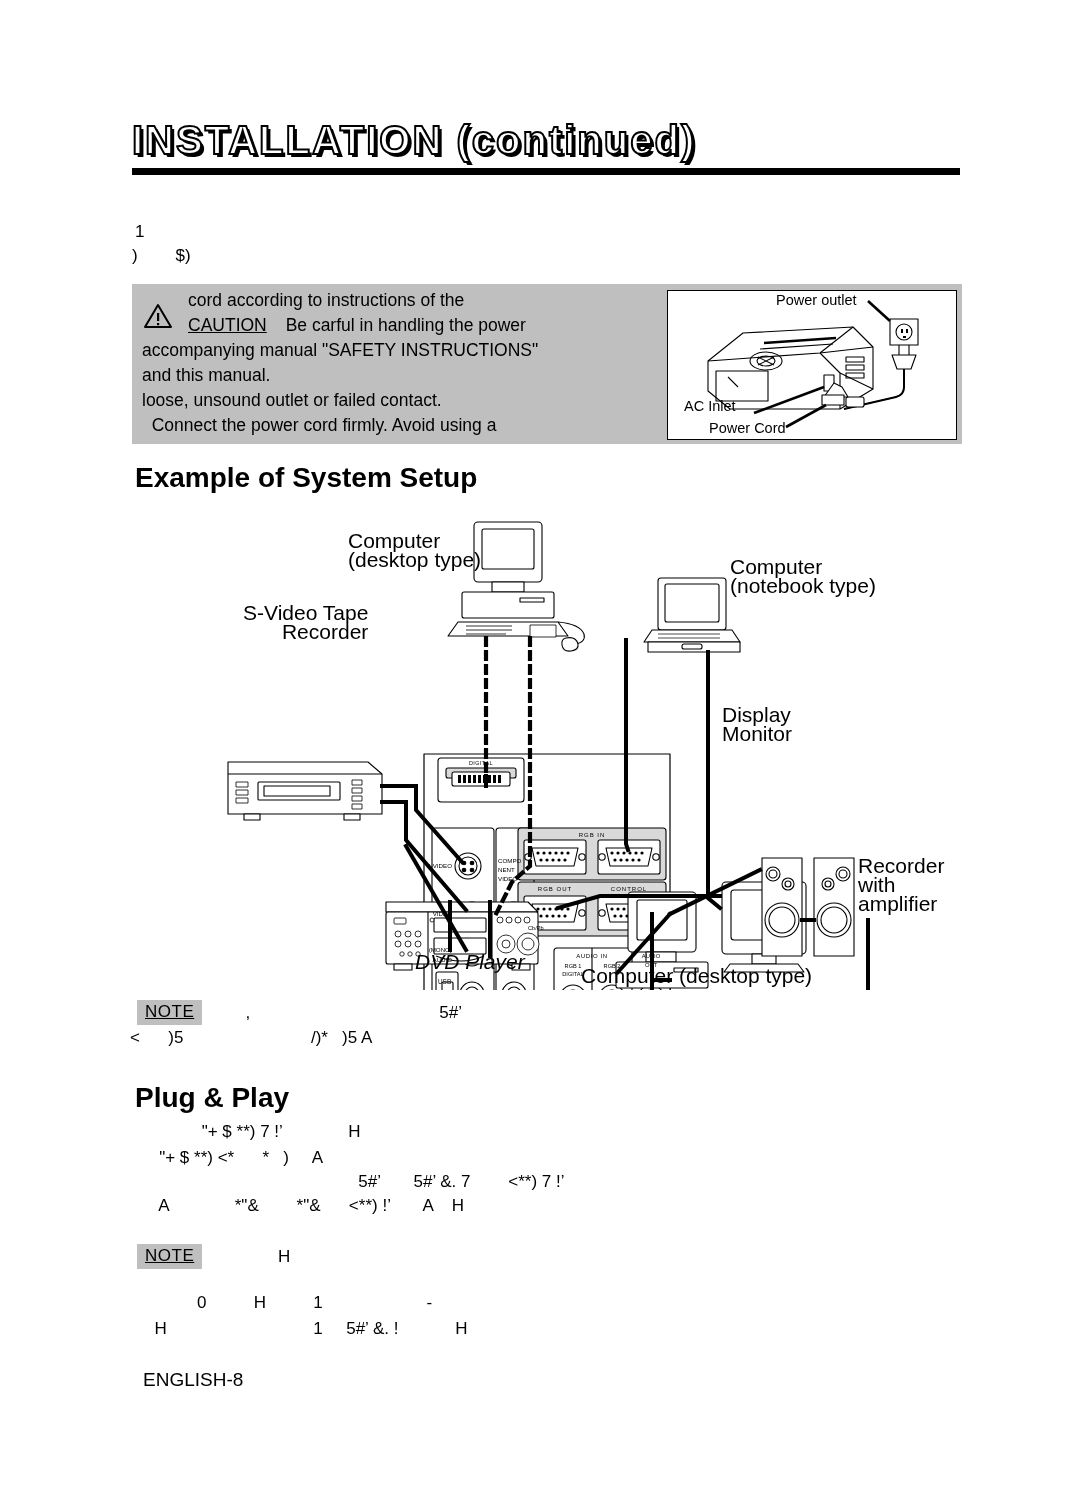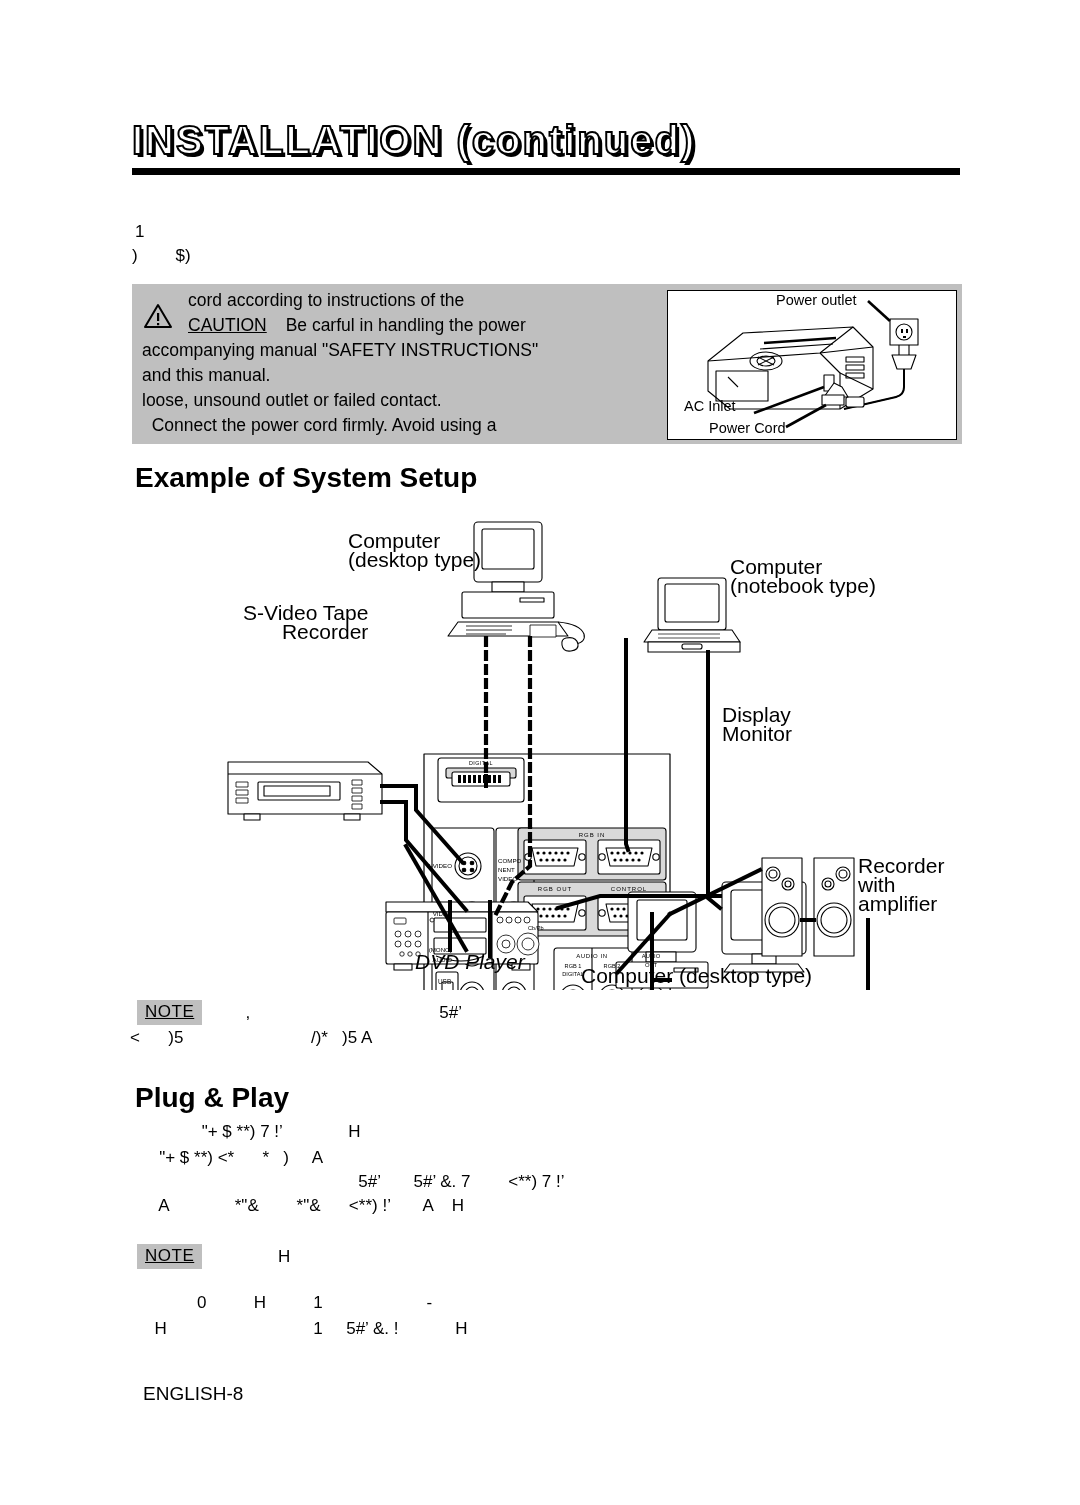--- a/index.html
+++ b/index.html
@@ -52,21 +52,21 @@
 
   
   .note-badge{
     position:absolute;background:#bfbfbf;
     font-size:17px;padding:2px 8px 3px 8px;letter-spacing:.5px;text-decoration:underline;
   }
   #note1{left:137px;top:1000px;}
   #note2{left:137px;top:1244px;}
 
   
-  .footer{position:absolute;left:143px;top:1369px;font-size:19px;white-space:nowrap;margin-top:14px;}
+  .footer{position:absolute;left:143px;top:1369px;font-size:19px;white-space:nowrap;}
 </style>
 </head>
 <body>
 
 <div class="page">
 
   <div class="chapter-title">INSTALLATION (continued)</div>
   <div class="title-rule"></div>
 
 

